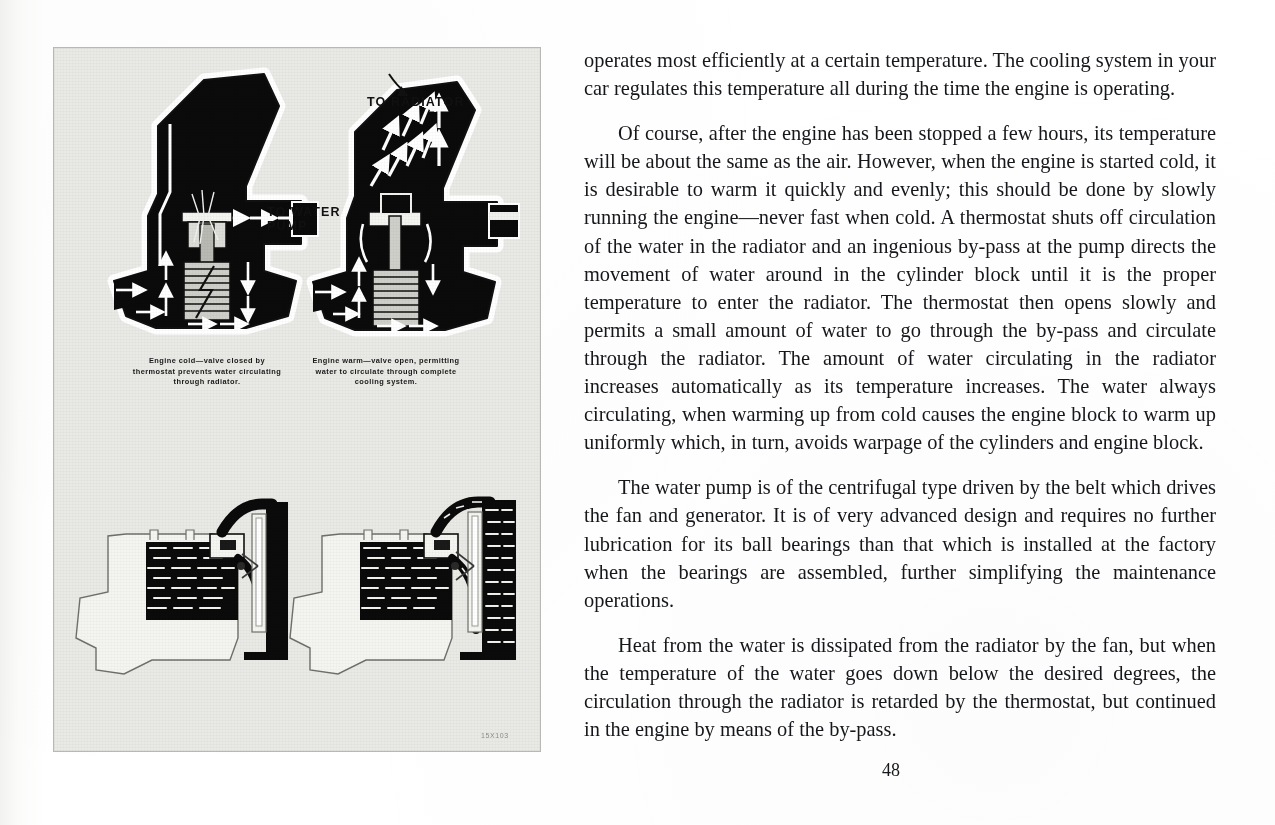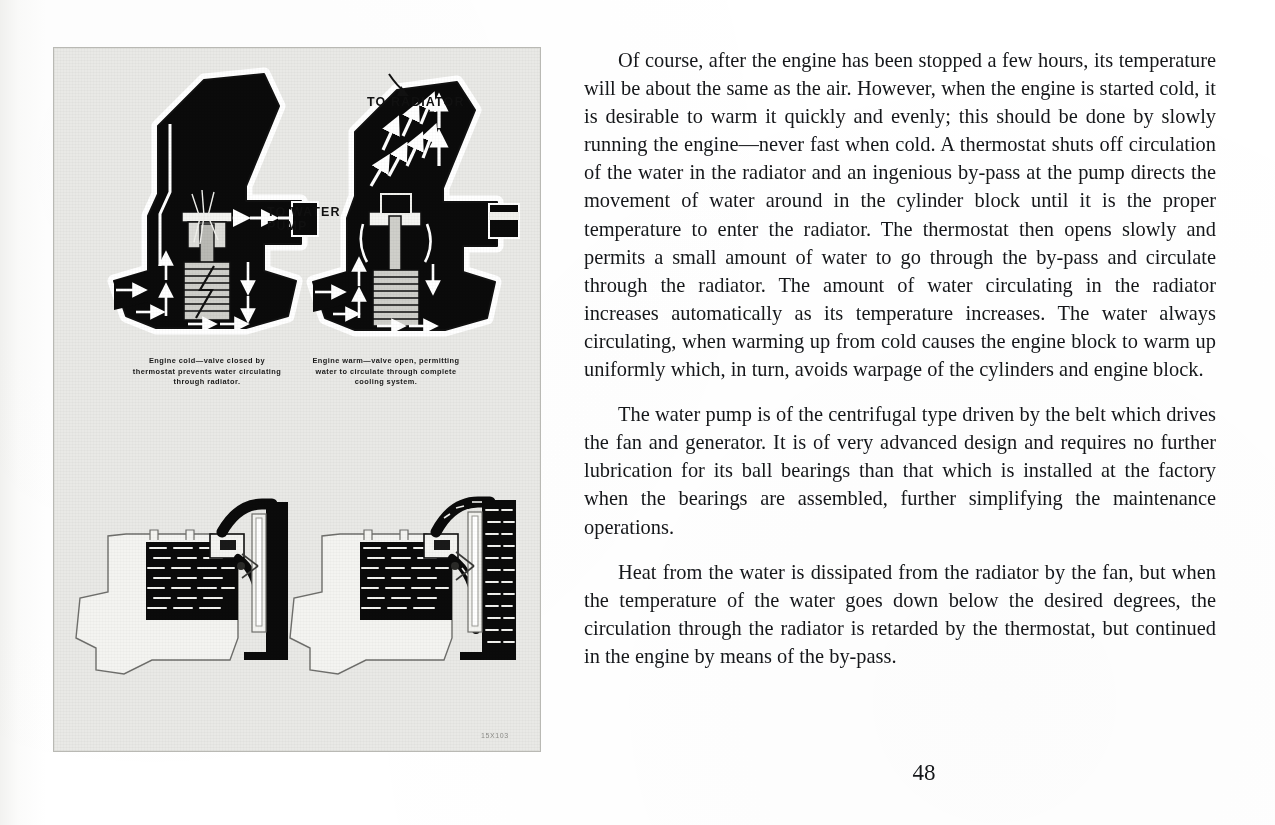--- a/index.html
+++ b/index.html
@@ -85,22 +85,22 @@
     line-height:28.1px;
     text-align:justify;
     text-justify:inter-word;
     color:#15171a;
     text-indent:34px;
     font-family:"Liberation Serif", serif;
     -webkit-font-smoothing:none;
   }
   #text-column p.no-indent{text-indent:0;}
   #page-number{
-    position:absolute;left:608px;top:760px;width:632px;
-    text-align:center;font-size:23px;color:#15171a;
+    position:absolute;left:575px;top:760px;width:632px;
+    text-align:center;font-size:18px;color:#15171a;
   }
 
   
   svg{display:block;}
 </style>
 </head>
 <body>
 
 <div id="page-scan"></div>
 
@@ -379,18 +379,19 @@
     </g>
     <circle cx="179" cy="78" r="4" fill="#2a2a28"></circle>
     <rect x="184" y="164" width="56" height="8" fill="#0b0b0b"></rect>
   </svg>
 
   <div id="plate-code">15X103</div>
   <div class="grain"></div>
 </div>
 
 <div id="text-column">
+  <p class="no-indent">operates most efficiently at a certain temperature. The cooling system in your car regulates this temperature all during the time the engine is operating.</p>
   <p>Of course, after the engine has been stopped a few hours, its temperature will be about the same as the air. However, when the engine is started cold, it is desirable to warm it quickly and evenly; this should be done by slowly running the engine—never fast when cold. A thermostat shuts off circulation of the water in the radiator and an ingenious by-pass at the pump directs the movement of water around in the cylinder block until it is the proper temperature to enter the radiator. The thermostat then opens slowly and permits a small amount of water to go through the by-pass and circulate through the radiator. The amount of water circulating in the radiator increases automatically as its temperature increases. The water always circulating, when warming up from cold causes the engine block to warm up uniformly which, in turn, avoids warpage of the cylinders and engine block.</p>
   <p>The water pump is of the centrifugal type driven by the belt which drives the fan and generator. It is of very advanced design and requires no further lubrication for its ball bearings than that which is installed at the factory when the bearings are assembled, further simplifying the maintenance operations.</p>
   <p>Heat from the water is dissipated from the radiator by the fan, but when the temperature of the water goes down below the desired degrees, the circulation through the radiator is retarded by the thermostat, but continued in the engine by means of the by-pass.</p>
 </div>
 
 <div id="page-number">48</div>
 
 </body></html>

